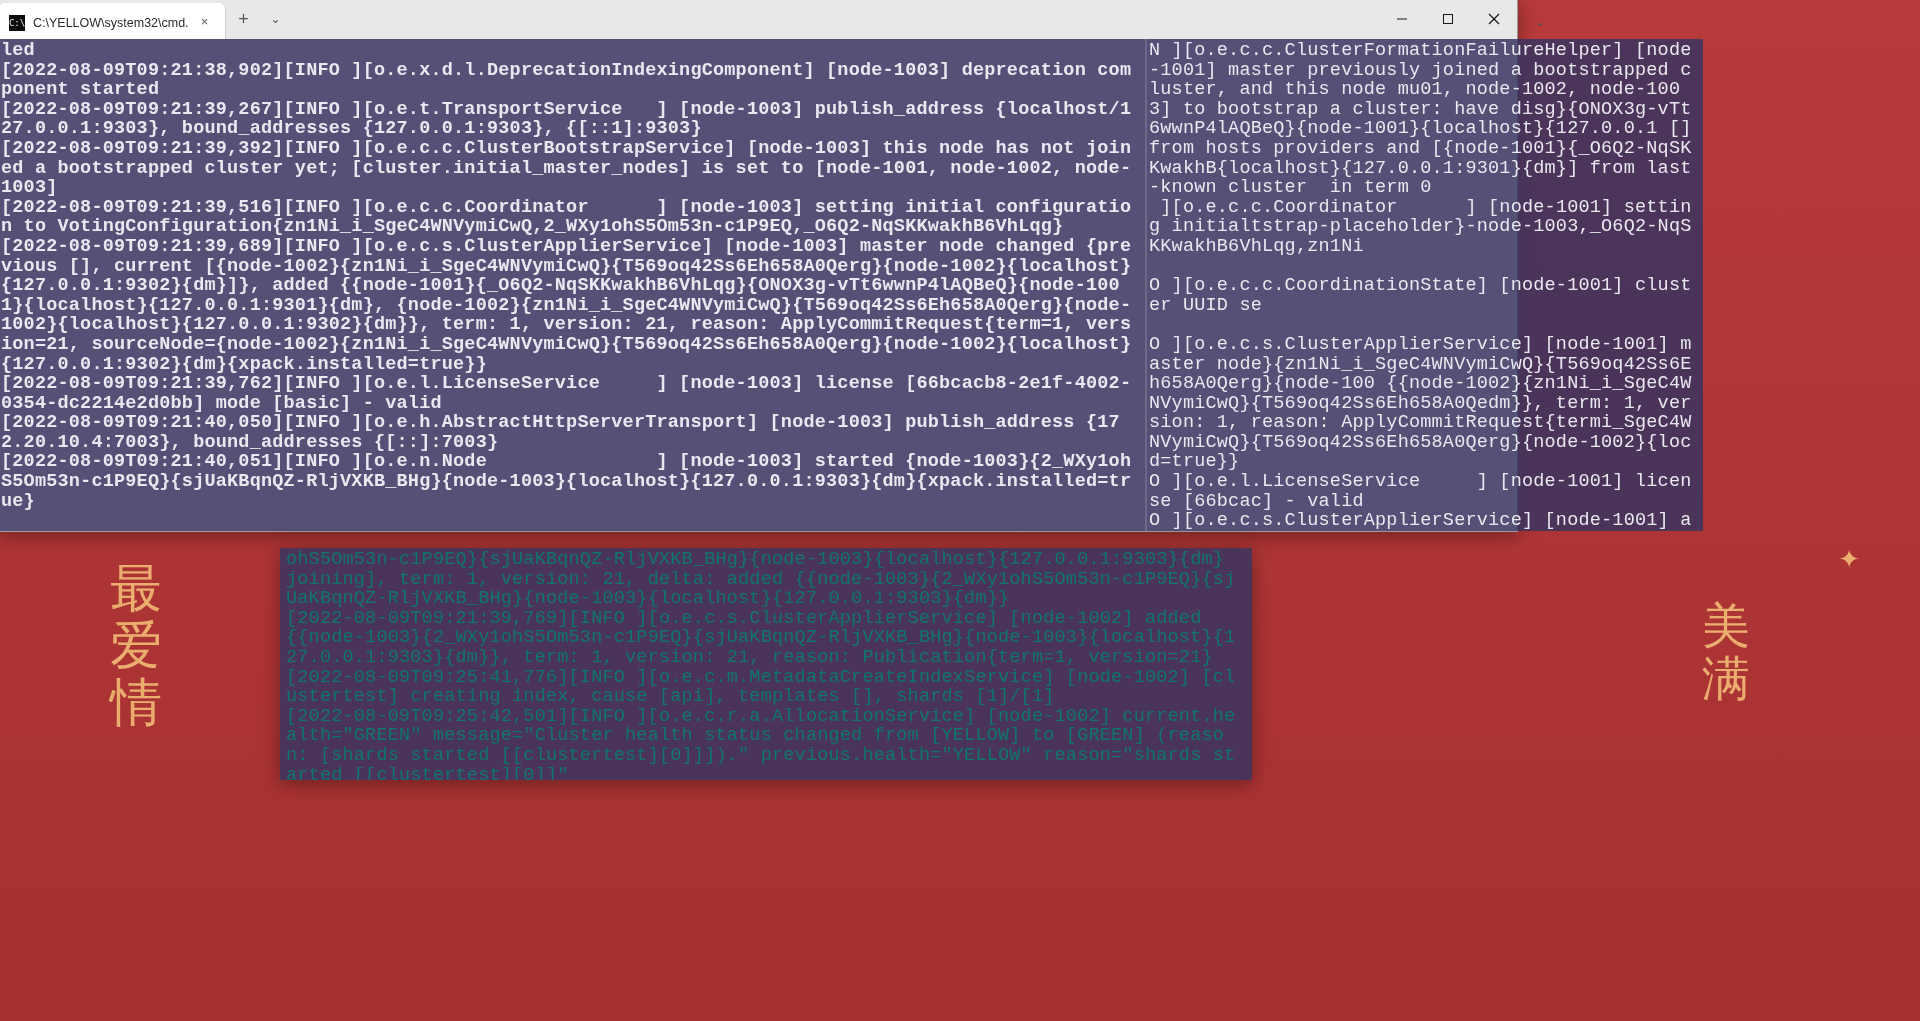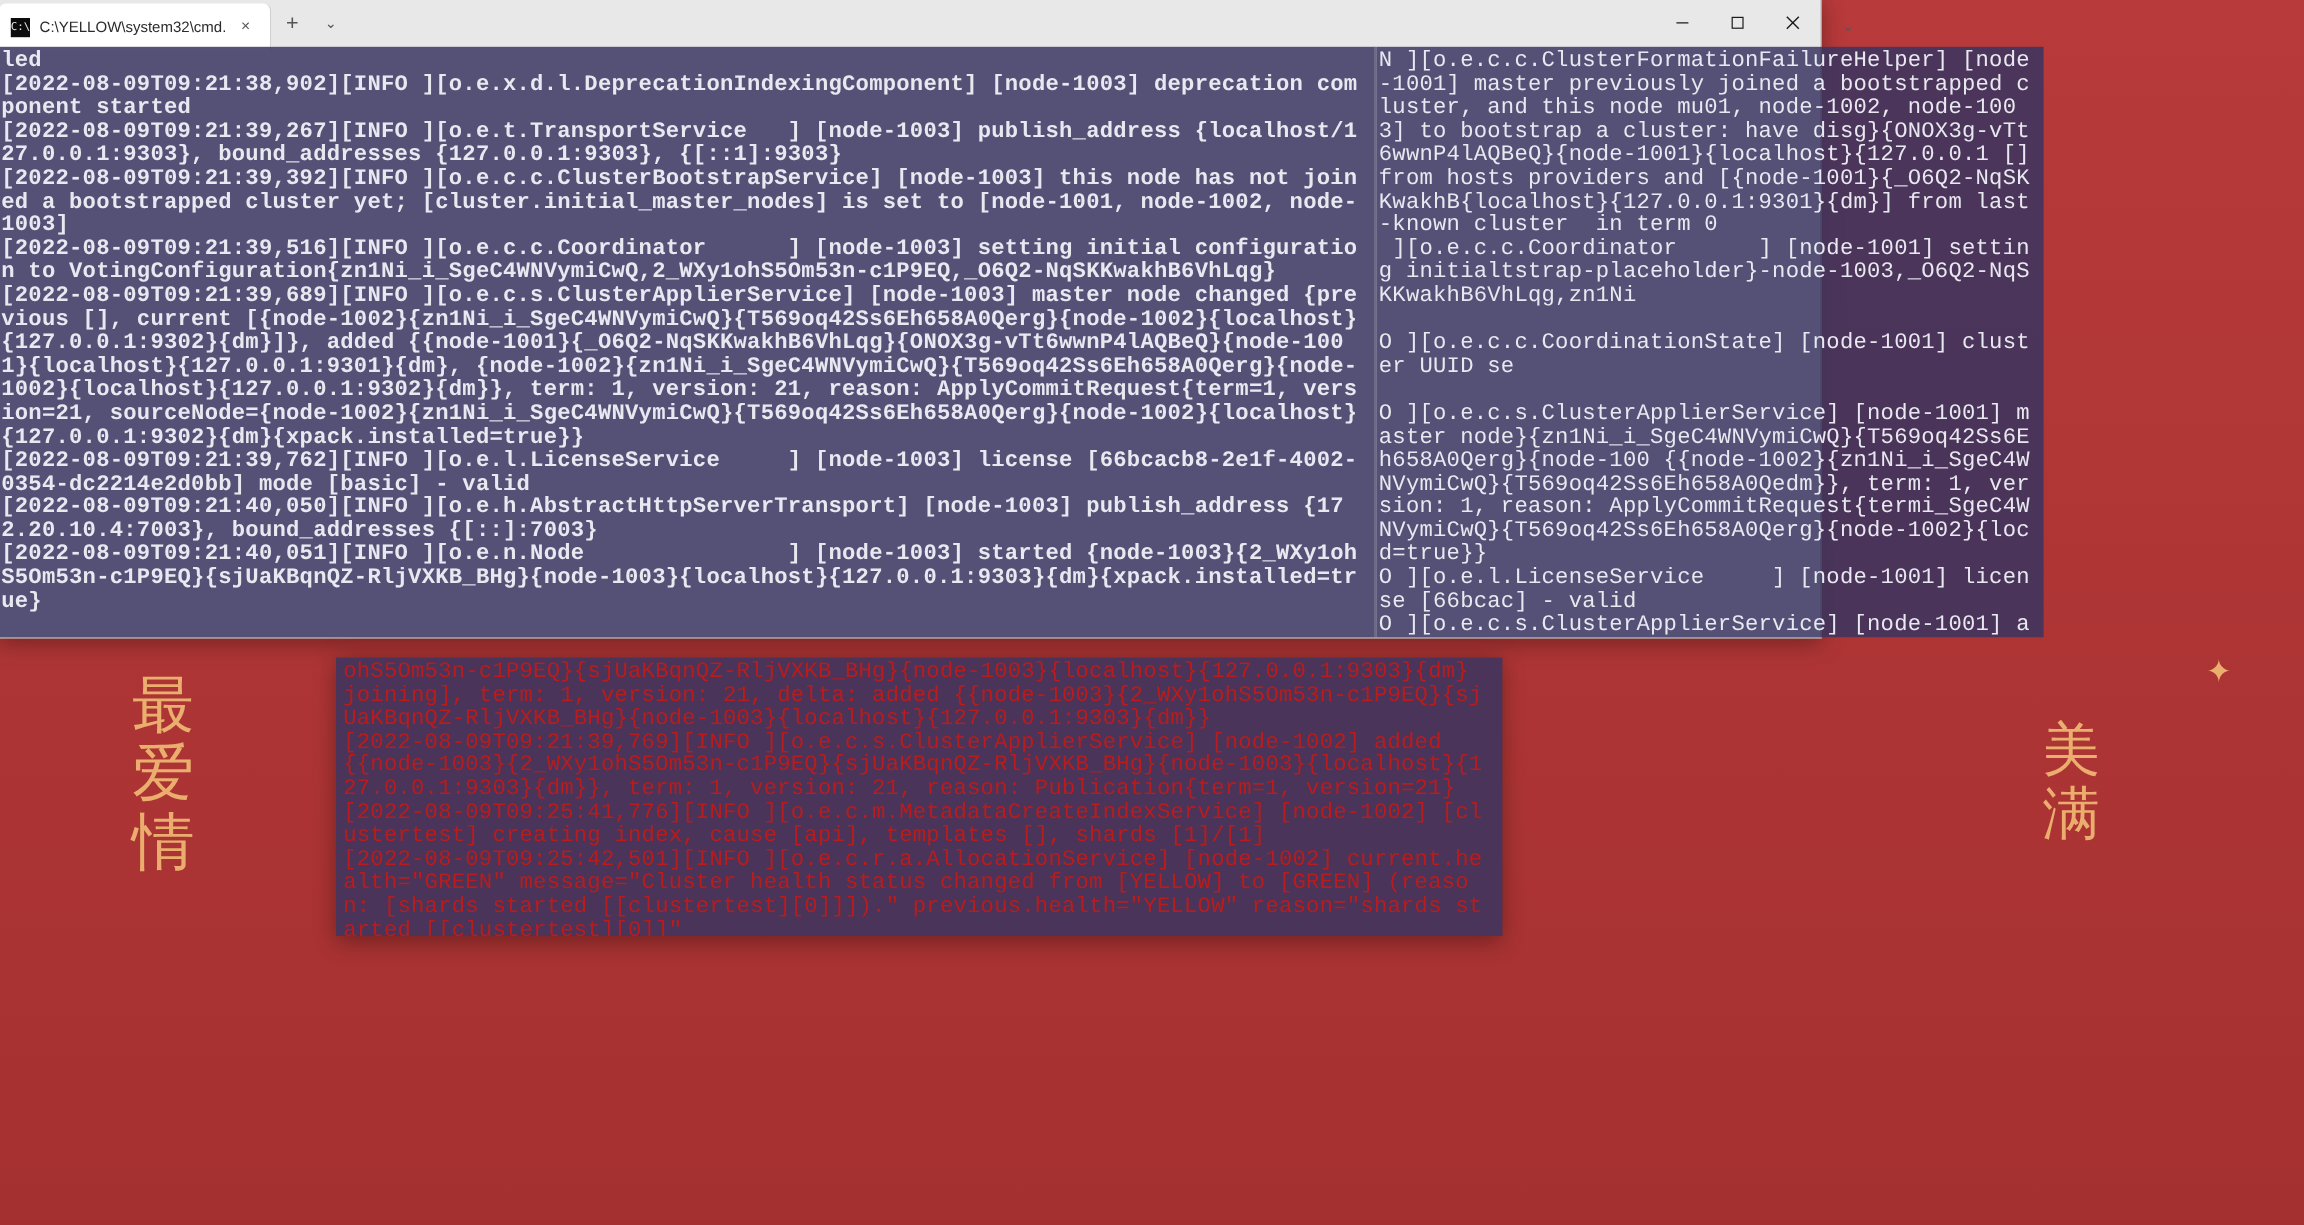--- a/index.html
+++ b/index.html
@@ -100,21 +100,21 @@
   }
   .pane-left  { width: 1148px; border-right: 2px solid rgba(180,180,200,0.25); font-weight: bold;}
   .pane-right { width: 556px; }
 
   
   .floating-pane {
     position: absolute;
     left: 280px; top: 548px;
     width: 972px; height: 232px;
     background: rgba(58, 52, 96, 0.86);
-    color: #b91c1c;
+    color: #0f766e;
     font-family: Consolas, "Courier New", monospace;
     font-size: 18.5px;
     line-height: 19.6px;
     letter-spacing: 0.2px;
     padding: 2px 6px;
     overflow: hidden;
     white-space: pre-wrap;
     word-break: break-all;
     box-shadow: 0 4px 18px rgba(0,0,0,0.35);
   }

